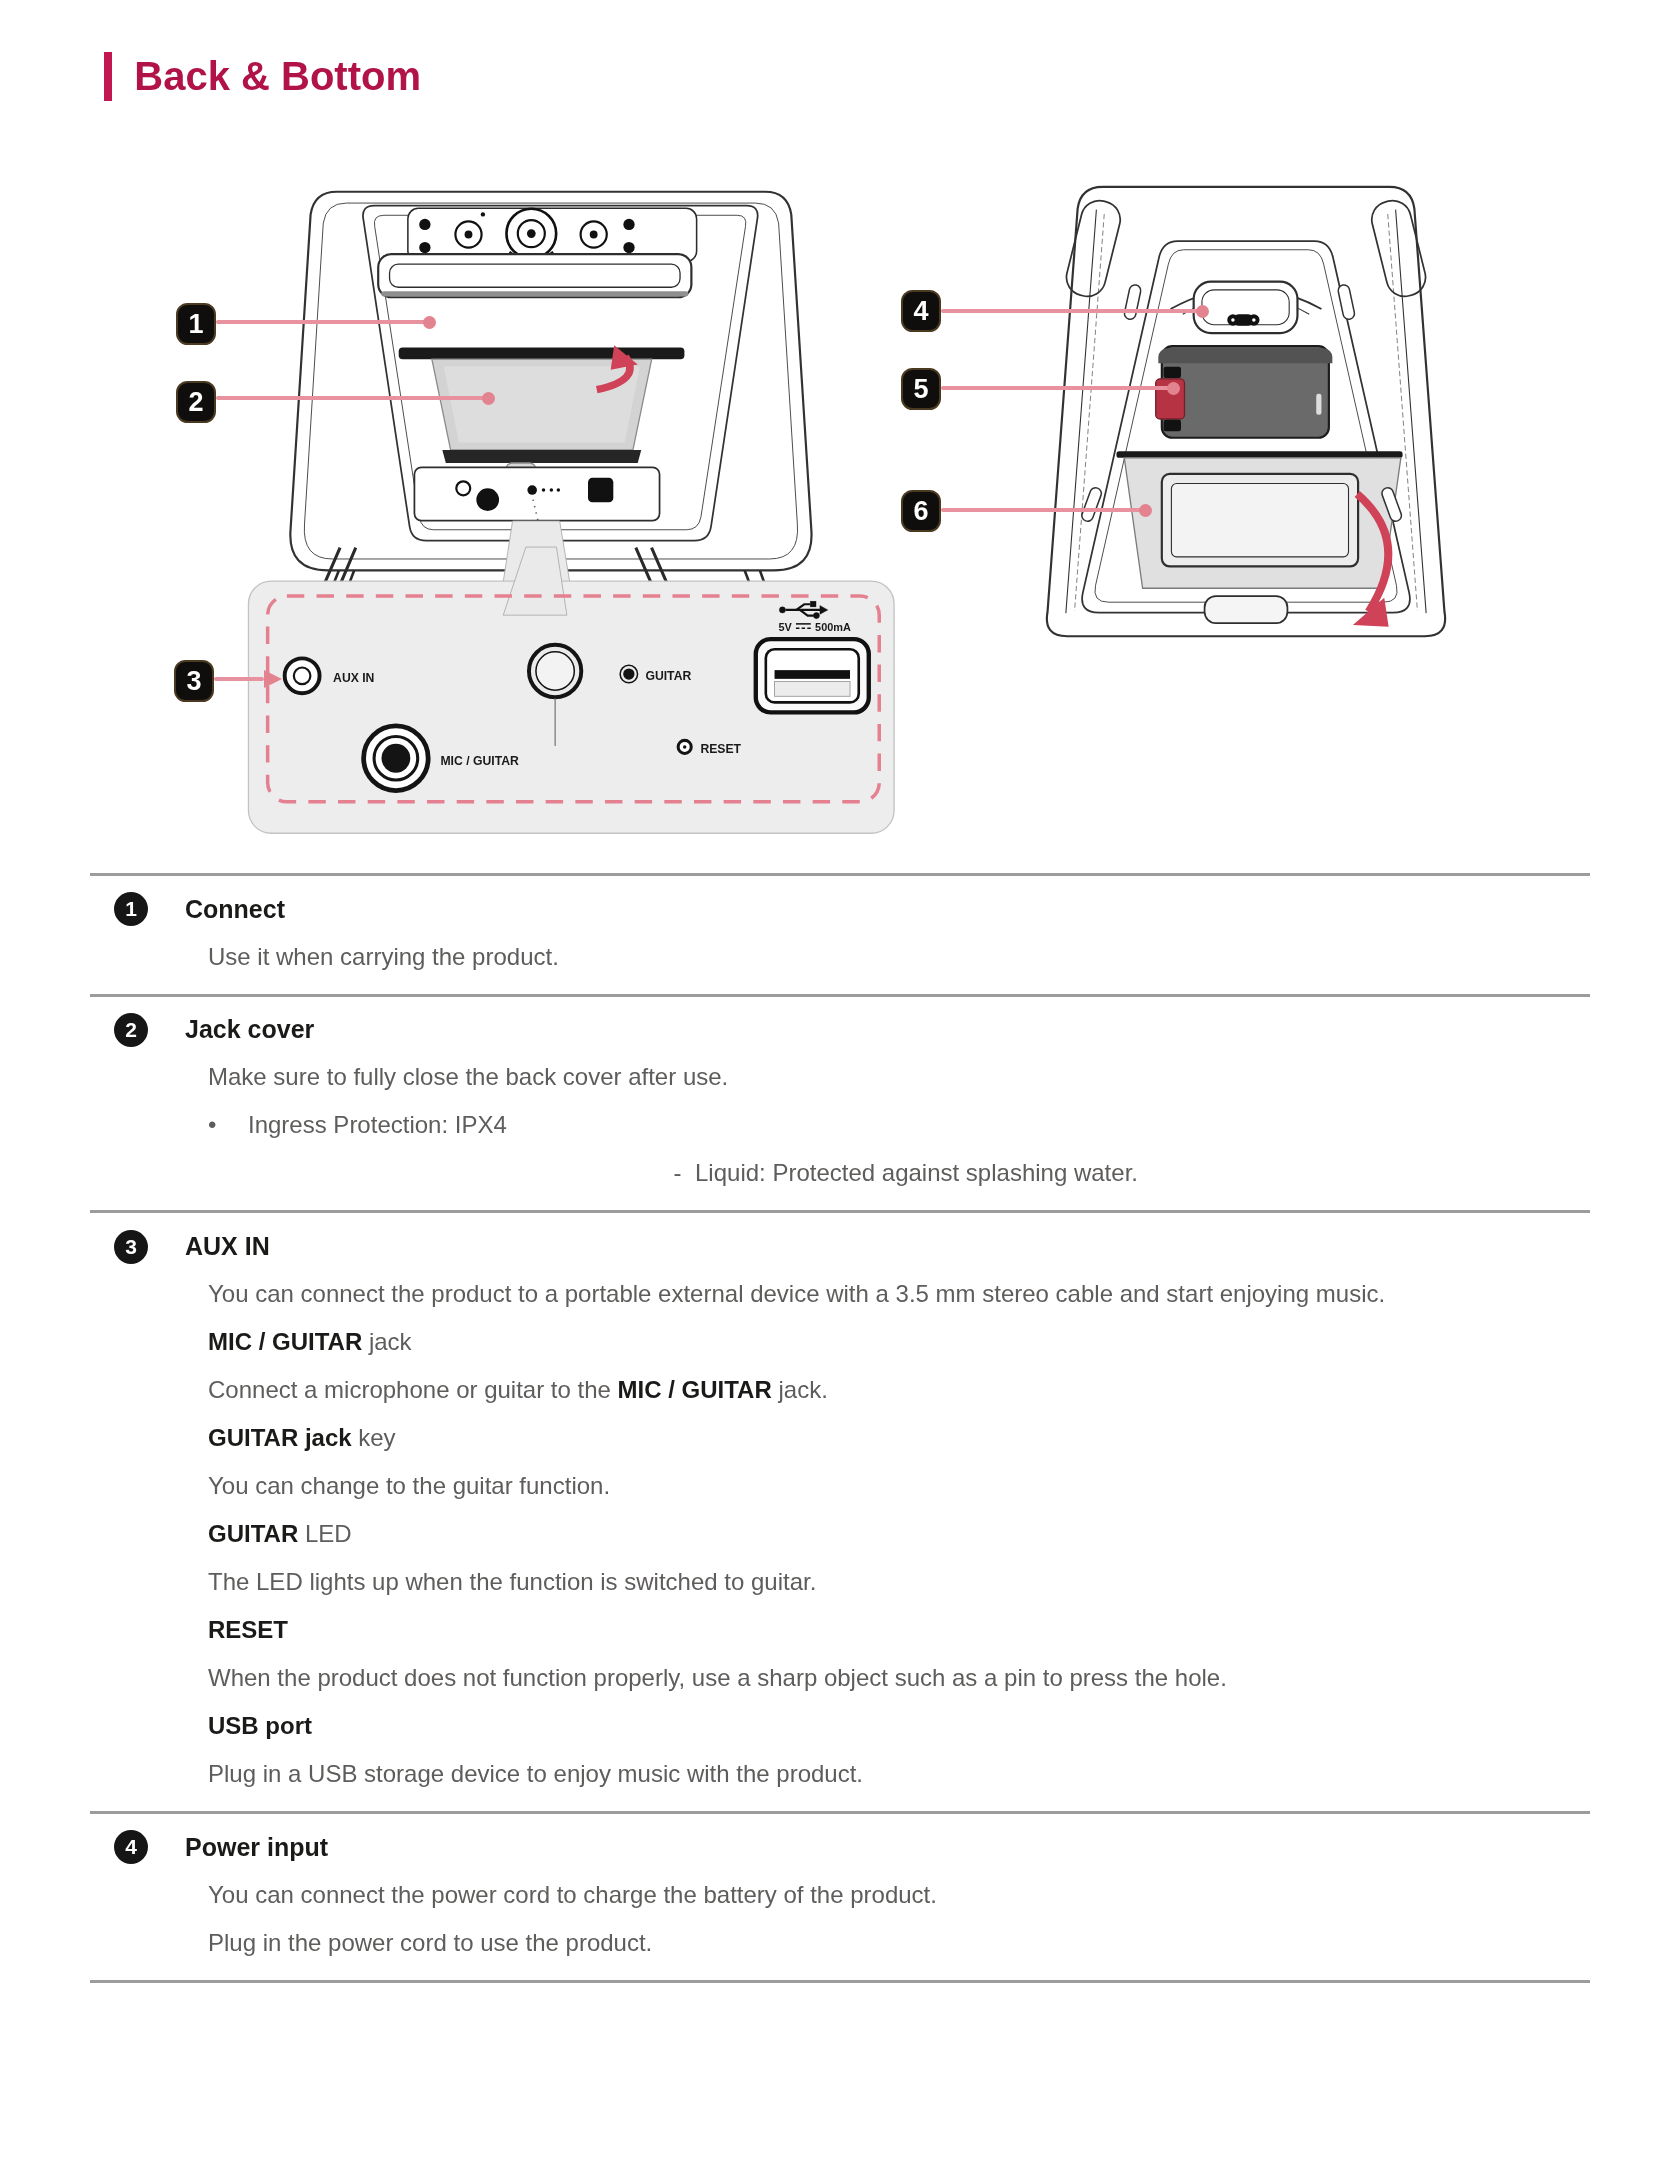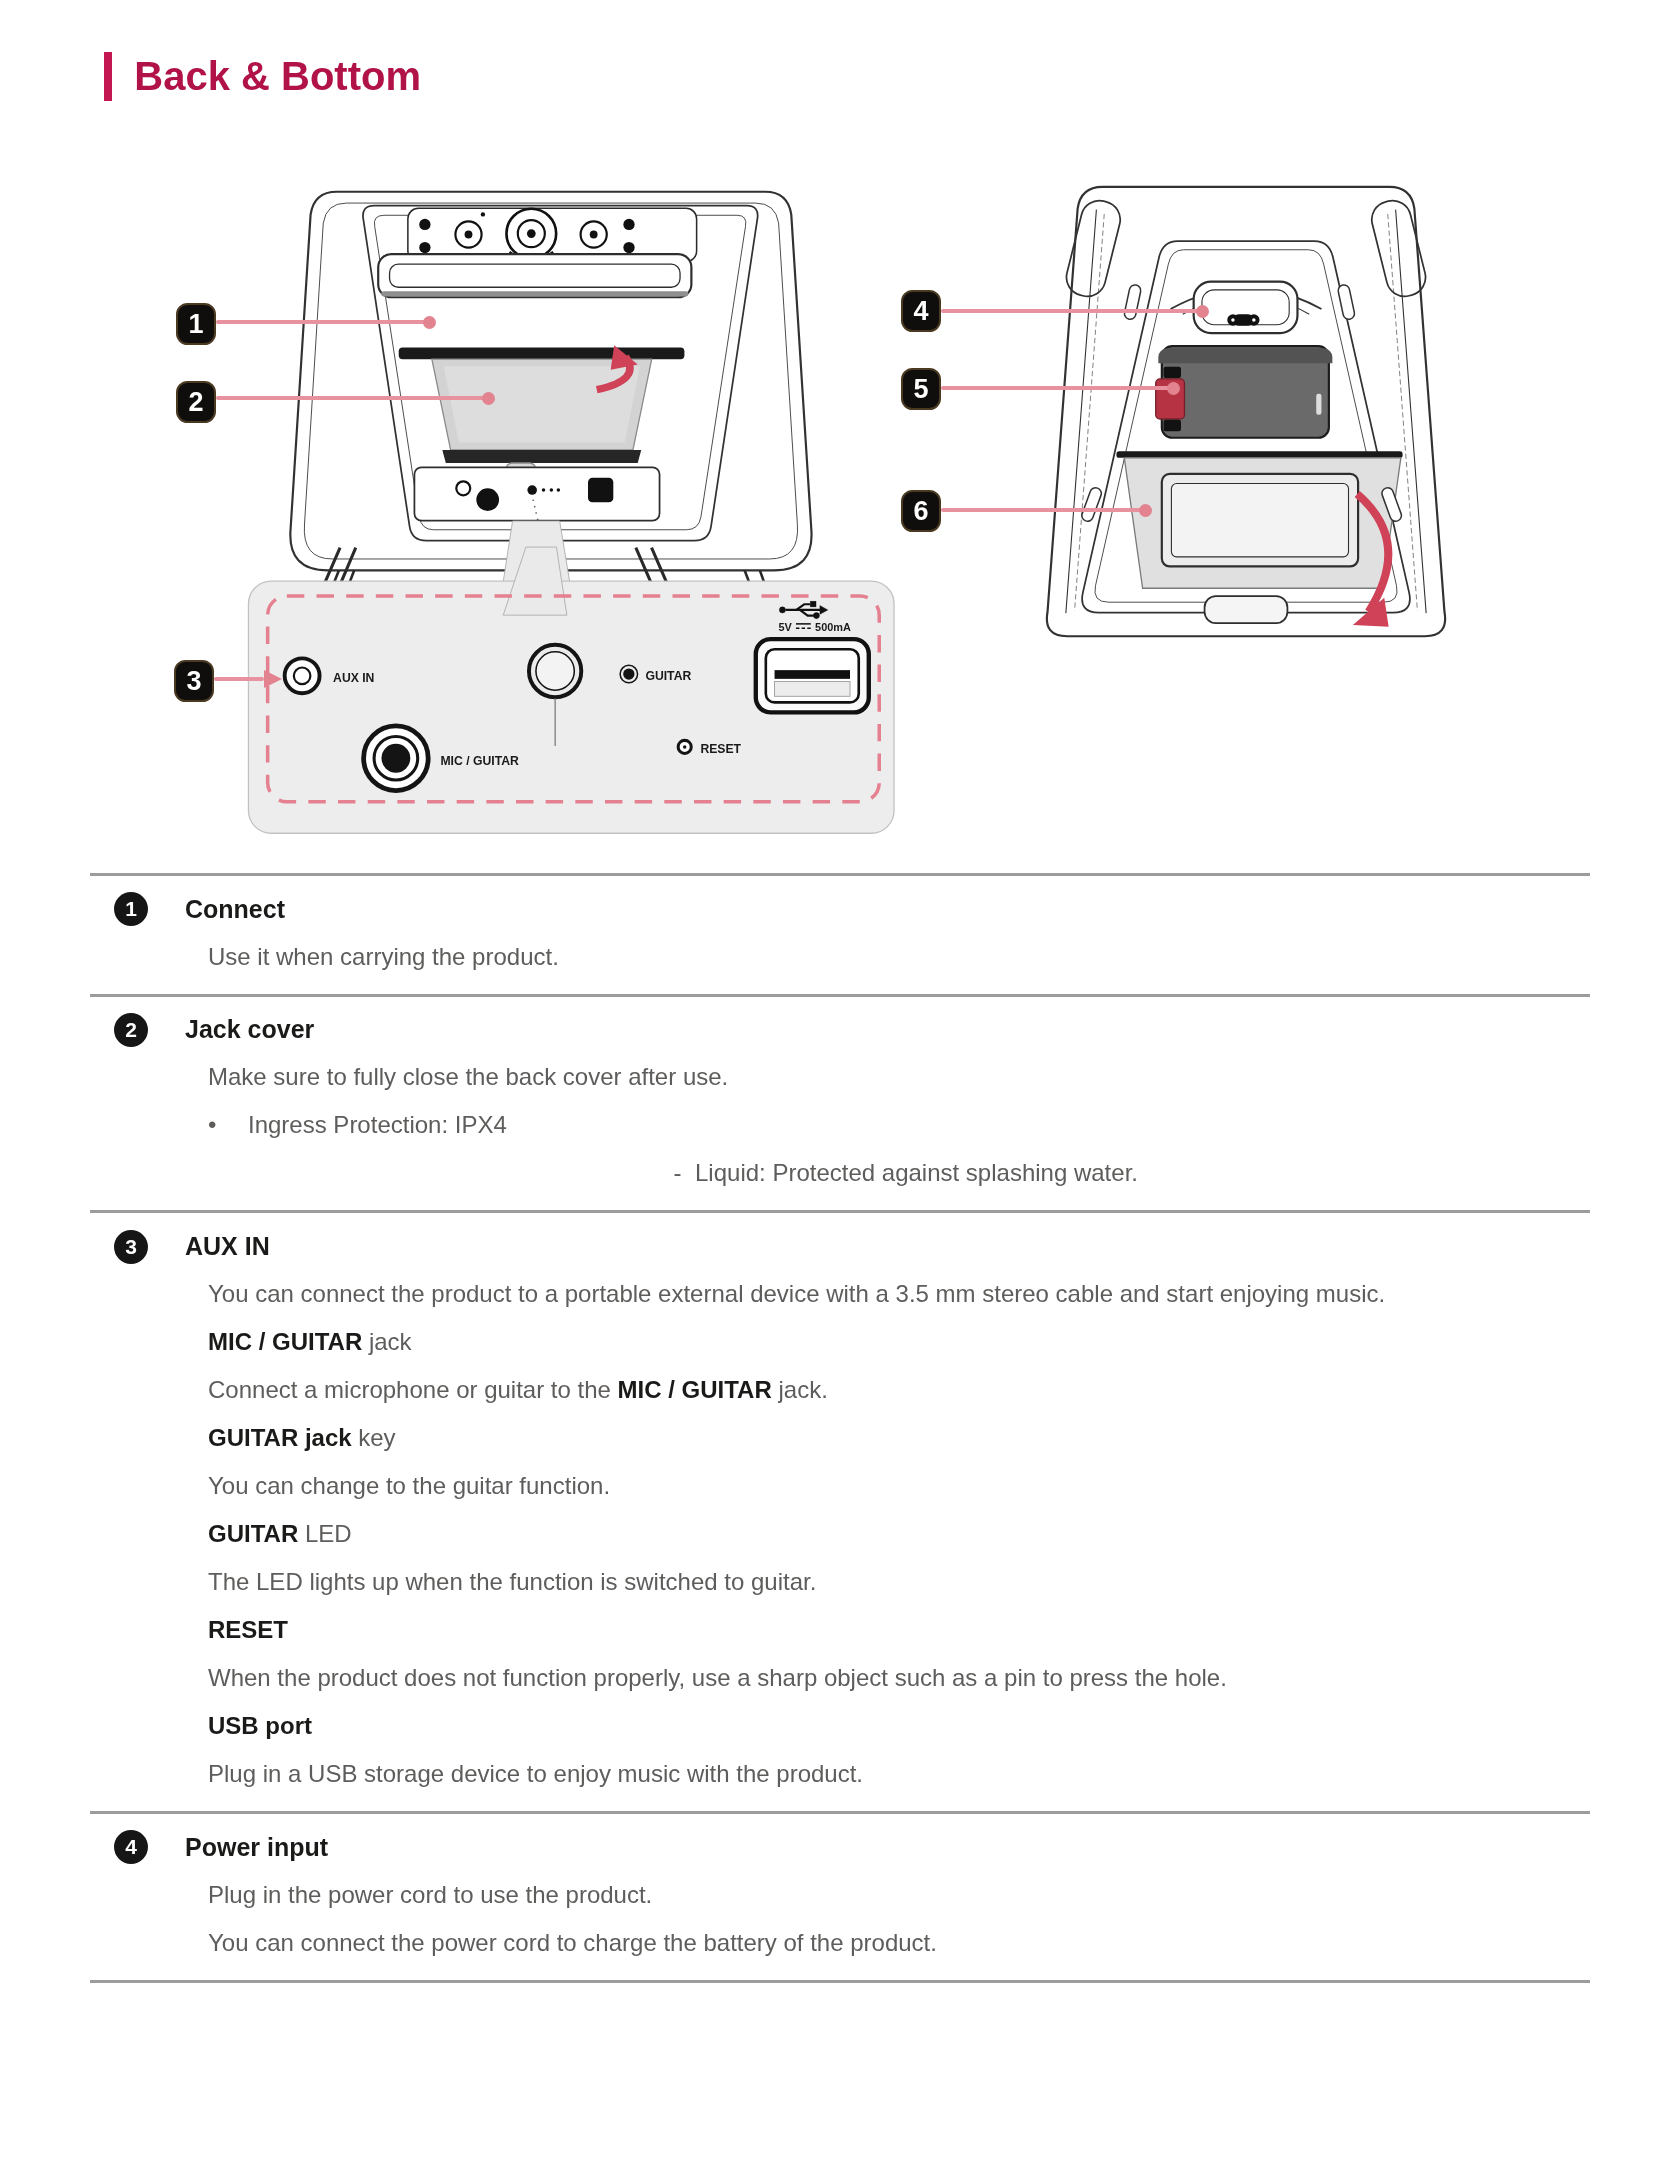--- a/index.html
+++ b/index.html
@@ -284,22 +284,22 @@
     </article>
 
     <div class="rule"></div>
 
     <article class="item">
       <div class="item-head">
         <span class="num-badge">4</span>
         <h2 class="item-heading">Power input</h2>
       </div>
       <div class="item-body">
+        <p class="body-line">You can connect the power cord to charge the battery of the product.</p>
         <p class="body-line">Plug in the power cord to use the product.</p>
-        <p class="body-line">You can connect the power cord to charge the battery of the product.</p>
       </div>
     </article>
 
     <div class="rule"></div>
   </section>
 
 </div>
 
 
 </body></html>

